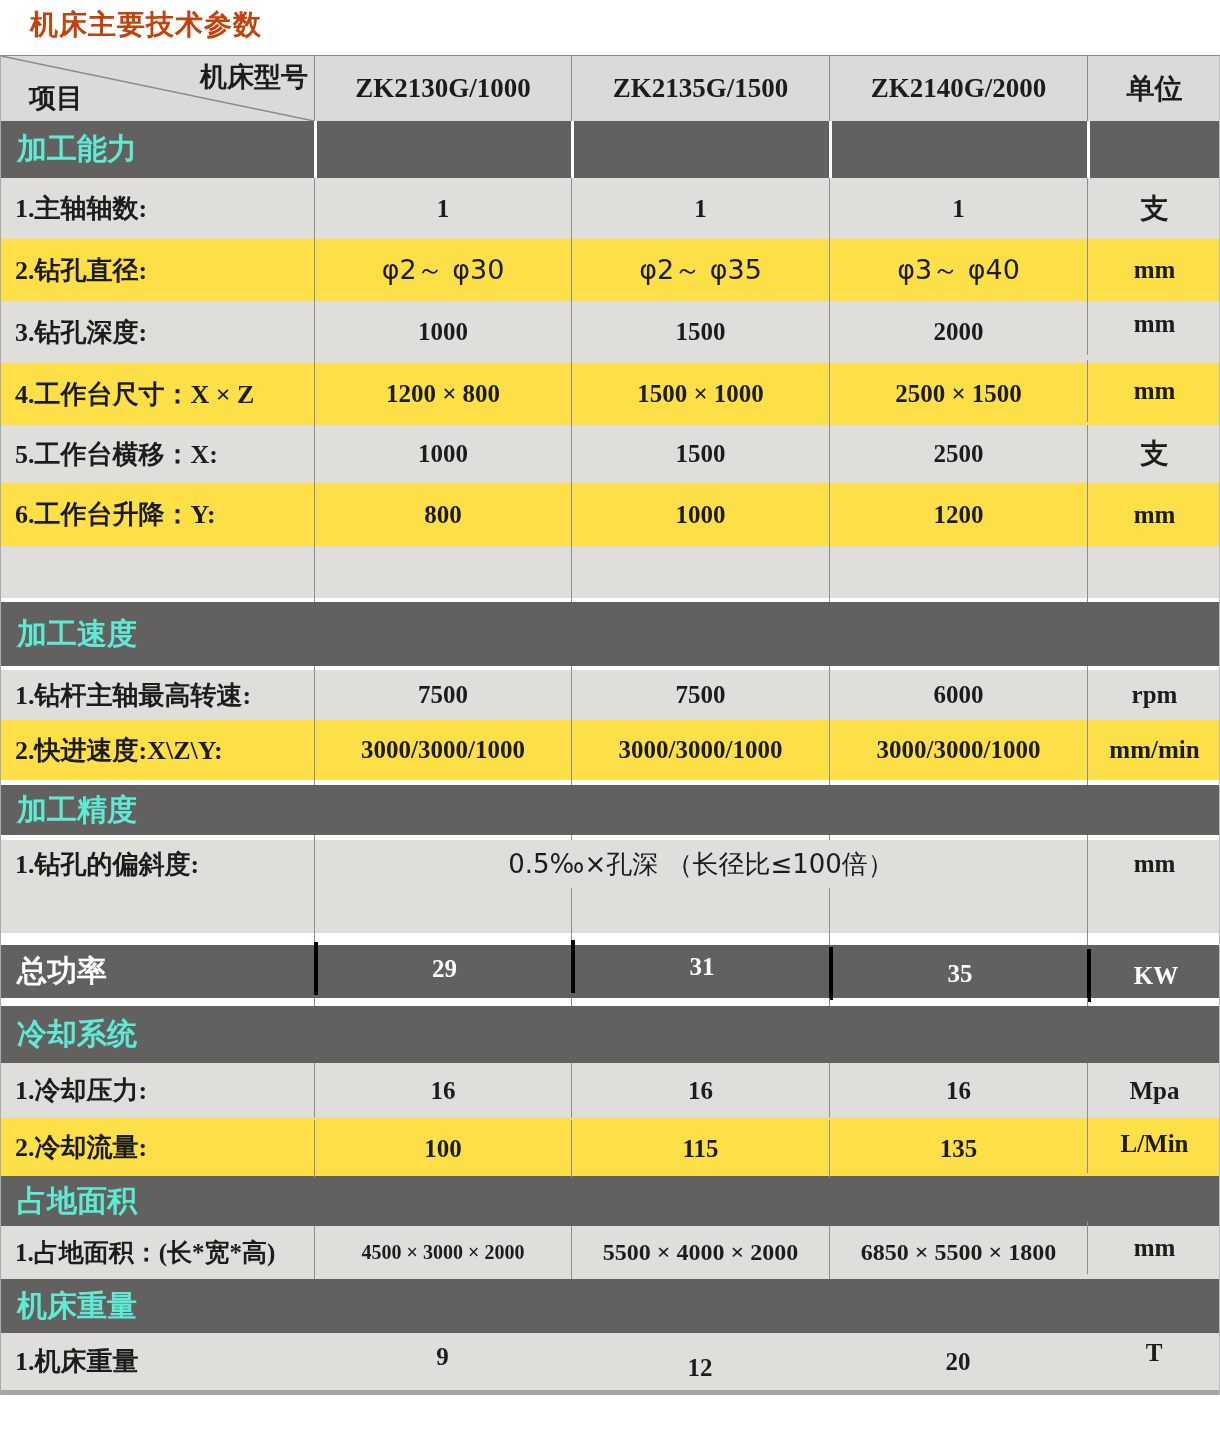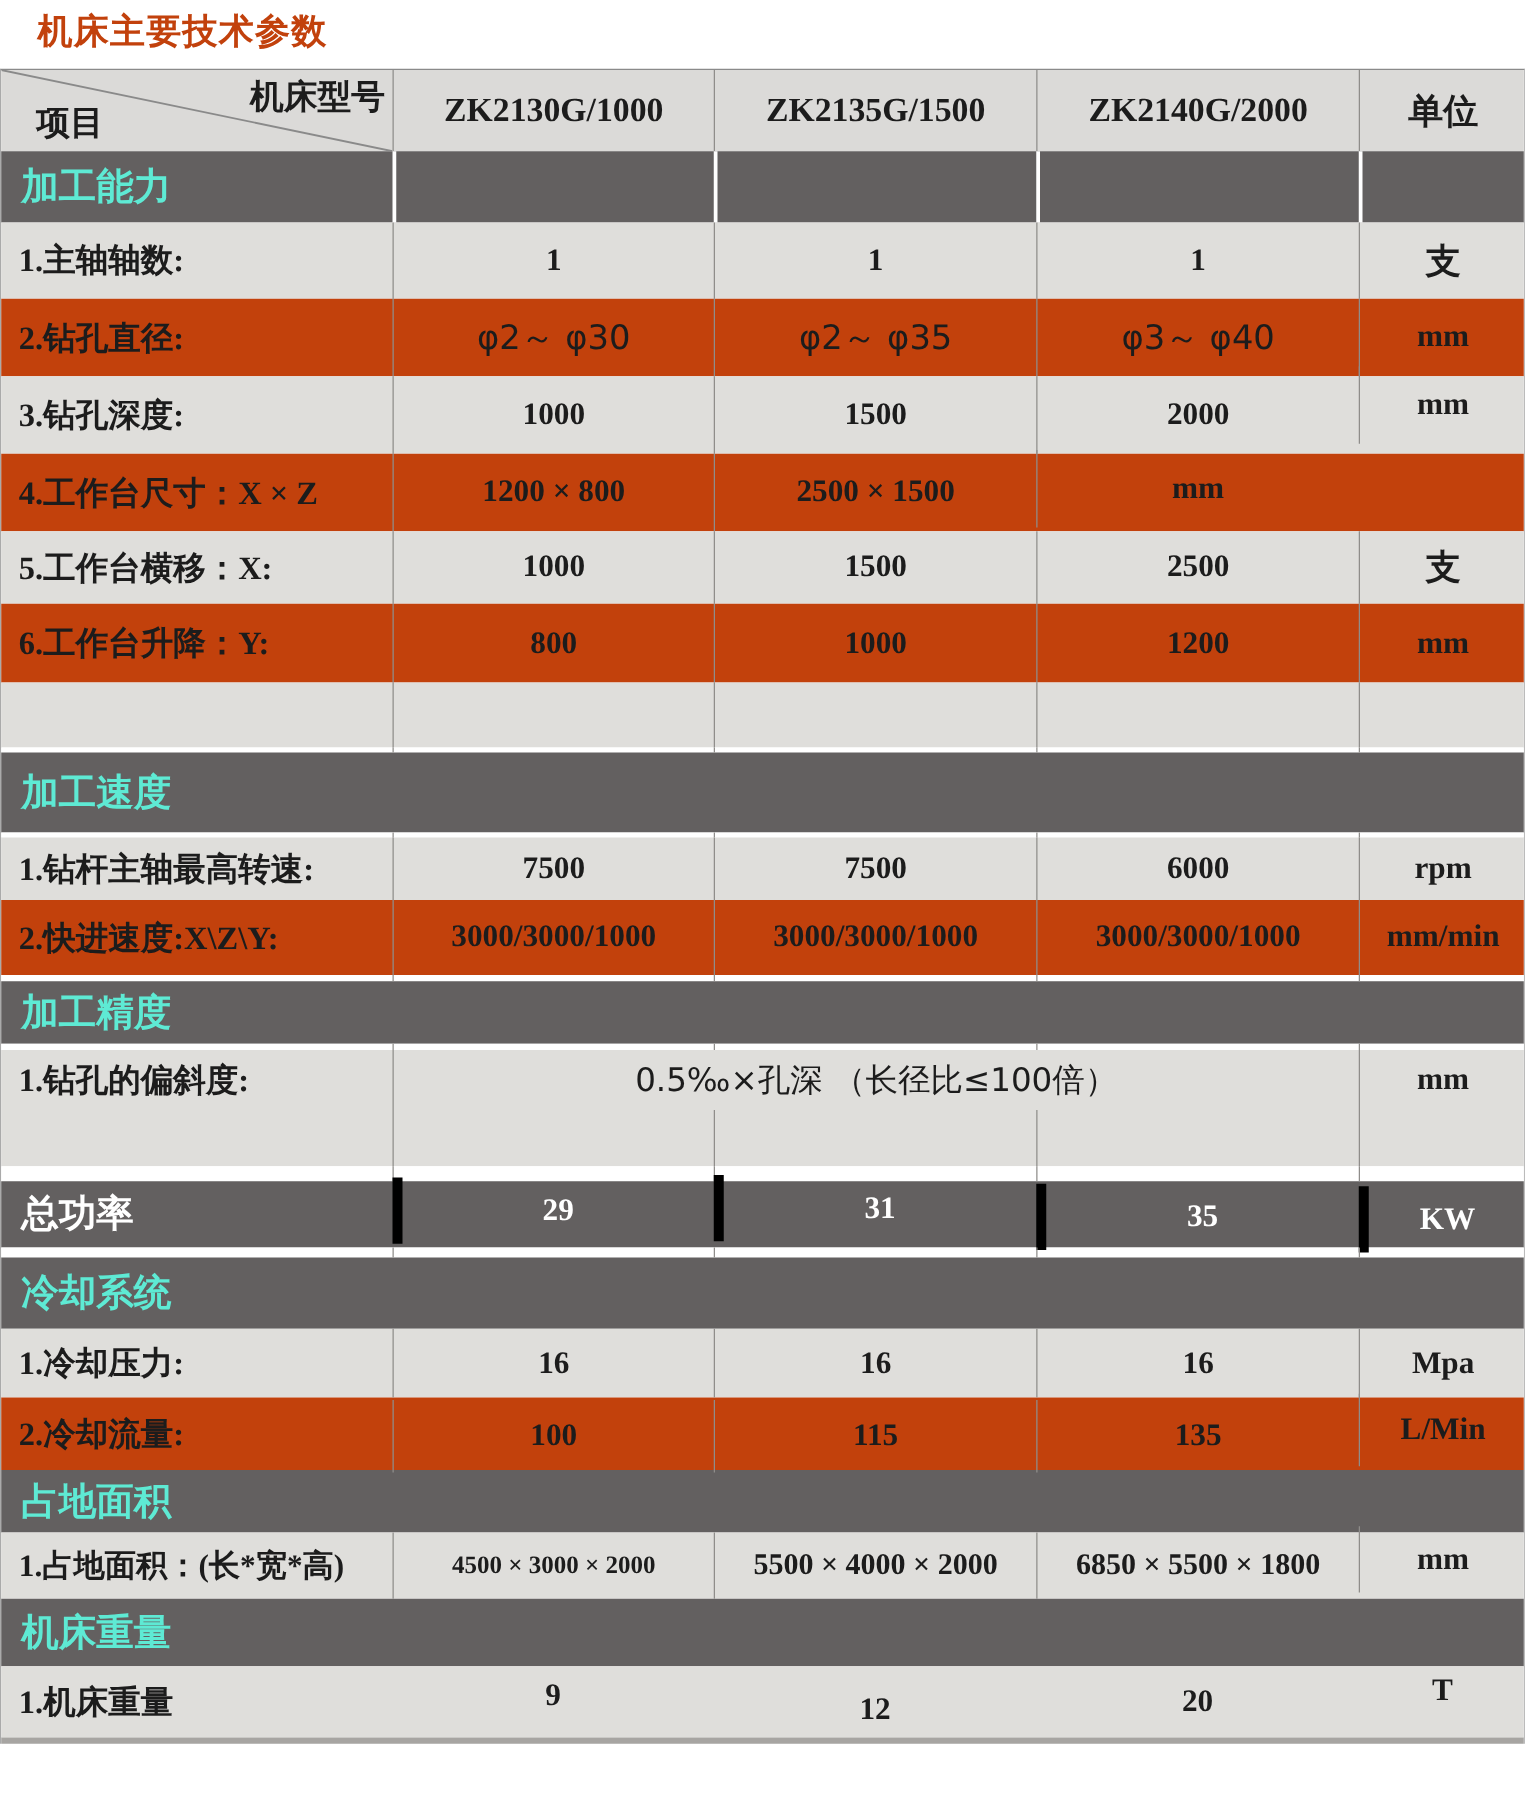--- a/index.html
+++ b/index.html
@@ -12,21 +12,21 @@
     position:absolute;left:30px;top:6px;font-size:28px;font-weight:bold;
     font-family:"DejaVu Sans","Liberation Sans",sans-serif;letter-spacing:1px;color:#c2410c;
   }
   .tbl{
     position:absolute;left:0;top:55px;width:1220px;
     border-top:1px solid #8a8a8a;border-left:1px solid #aaa;border-right:1px solid #bbb;
   }
   .row{display:grid;grid-template-columns:313px 257px 258px 258px 134px}
   .c{display:flex;align-items:center;justify-content:center;position:relative;overflow:hidden}
   .g{background:#dfdedb}
-  .w{background:#c2410c}
+  .w{background:#fde047}
   .sep .c + .c{border-left:1px solid #8f8d8a}
   .head{background:#dbdad8}
   .model{font-weight:bold;font-size:27px}
   .unit-h{font-size:28px;font-weight:bold}
   .corner{display:block}
   .corner svg{position:absolute;left:0;top:0;width:100%;height:100%}
   .corner svg line{stroke:#8a8a8a;stroke-width:1.5}
   .corner-top{position:absolute;right:6px;top:3px;font-size:27px;font-weight:bold}
   .corner-bottom{position:absolute;left:28px;bottom:5px;font-size:27px;font-weight:bold}
   .sec{background:#636060}
@@ -37,21 +37,21 @@
   }
   .secgrid .c + .c{border-left:3px solid #fff}
   .label{justify-content:flex-start;padding-left:14px;font-weight:bold;font-size:26px;text-align:left}
   .val{font-weight:bold;font-size:25px}
   .sans{font-family:"DejaVu Sans","Liberation Sans",sans-serif;font-weight:normal;font-size:27px}
   .unit{font-weight:bold;font-size:25px}
   .cjk-unit{font-size:28px}
   .span3{grid-column:span 3}
   .power{background:#636060}
   .power .c{color:#fff}
-  .power .c + .c{border-left:8px solid #000000}
+  .power .c + .c{border-left:4px solid #000000}
   .power .val,.power .unit{font-size:25px;font-weight:bold}
   .gapr{background:#fff}
   .strip{height:5px;background:#a7a5a2}
   
   .u3{transform:translateY(-3px)}
   .u5{transform:translateY(-5px)}
   .u8{transform:translateY(-8px)}
   .u9{transform:translateY(-9px)}
   .d2{transform:translateY(2px)}
   .d4{transform:translateY(4px)}
@@ -106,20 +106,21 @@
     <div class="c label">3.钻孔深度:</div>
     <div class="c val">1000</div>
     <div class="c val">1500</div>
     <div class="c val">2000</div>
     <div class="c unit u8">mm</div>
   </div>
 
   <div class="row w sep" style="height:62px">
     <div class="c label">4.工作台尺寸：X × Z</div>
     <div class="c val">1200 × 800</div>
+    <div class="c val">1500 × 1000</div>
     <div class="c val">2500 × 1500</div>
     <div class="c unit u3">mm</div>
   </div>
 
   <div class="row g sep" style="height:58px">
     <div class="c label">5.工作台横移：X:</div>
     <div class="c val">1000</div>
     <div class="c val">1500</div>
     <div class="c val">2500</div>
     <div class="c unit cjk-unit">支</div>

